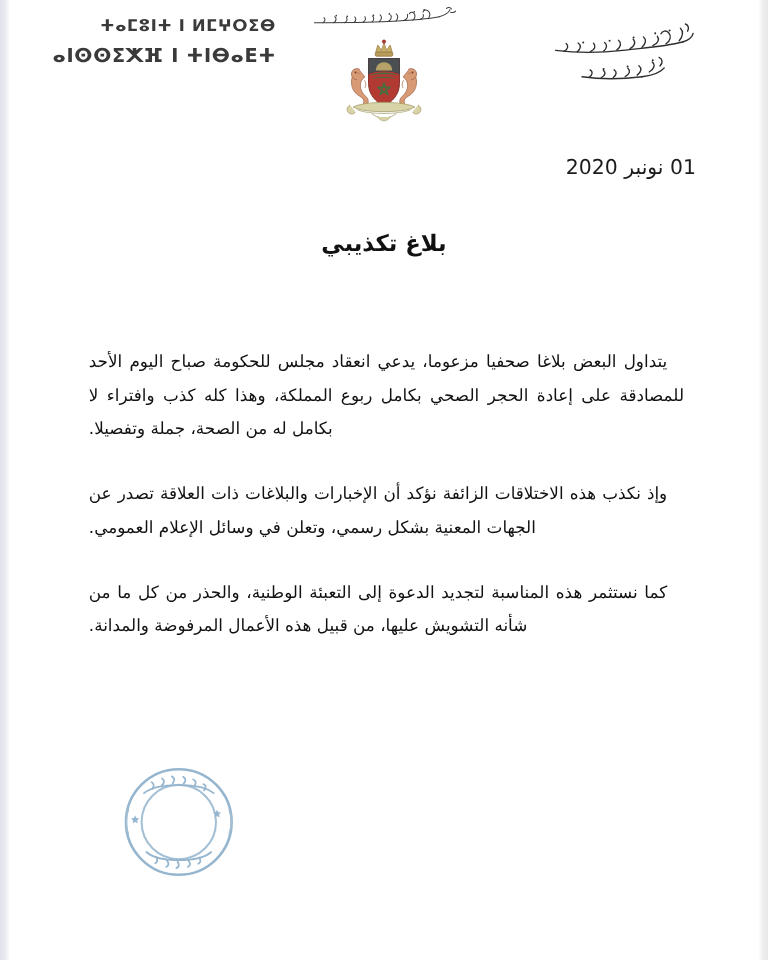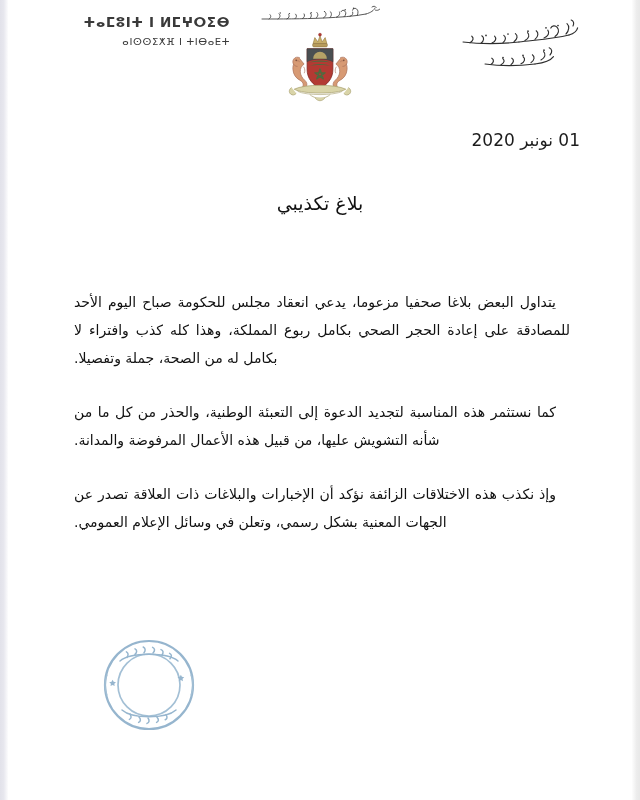--- a/index.html
+++ b/index.html
@@ -60,22 +60,22 @@
   .tifinagh .line1 {
     font-family: "DejaVu Sans", sans-serif;
     font-size: 13.5px;
     font-weight: 700;
     letter-spacing: 0.6px;
     line-height: 1.5;
     white-space: nowrap;
   }
   .tifinagh .line2 {
     font-family: "DejaVu Sans", sans-serif;
-    font-size: 10px;
-    font-weight: 400;
+    font-size: 16px;
+    font-weight: 700;
     letter-spacing: 0.6px;
     line-height: 1.6;
     margin-top: 2px;
     white-space: nowrap;
   }
 
   
   .emblem-group {
     position: absolute;
     left: 50%;
@@ -121,21 +121,21 @@
 
   
   .doc-title {
     position: absolute;
     top: 192px;
     left: 0;
     right: 0;
     text-align: center;
     font-family: "DejaVu Sans", sans-serif;
     font-size: 19px;
-    font-weight: 400;
+    font-weight: 700;
     color: #111111;
     letter-spacing: 0.3px;
     direction: rtl;
   }
 
   
   .body-block {
     position: absolute;
     top: 288px;
     left: 66px;
@@ -305,22 +305,22 @@
         </svg>
       </div>
     </div>
 
     <div class="date-row">01 نونبر 2020</div>
 
     <div class="doc-title">بلاغ تكذيبي</div>
 
     <div class="body-block">
       <p class="para">يتداول البعض بلاغا صحفيا مزعوما، يدعي انعقاد مجلس للحكومة صباح اليوم الأحد للمصادقة على إعادة الحجر الصحي بكامل ربوع المملكة، وهذا كله كذب وافتراء لا بكامل له من الصحة، جملة وتفصيلا.</p>
+      <p class="para">وإذ نكذب هذه الاختلاقات الزائفة نؤكد أن الإخبارات والبلاغات ذات العلاقة تصدر عن الجهات المعنية بشكل رسمي، وتعلن في وسائل الإعلام العمومي.</p>
       <p class="para">كما نستثمر هذه المناسبة لتجديد الدعوة إلى التعبئة الوطنية، والحذر من كل ما من شأنه التشويش عليها، من قبيل هذه الأعمال المرفوضة والمدانة.</p>
-      <p class="para">وإذ نكذب هذه الاختلاقات الزائفة نؤكد أن الإخبارات والبلاغات ذات العلاقة تصدر عن الجهات المعنية بشكل رسمي، وتعلن في وسائل الإعلام العمومي.</p>
     </div>
 
     <div class="stamp">
       <svg width="118" height="110" viewBox="0 0 118 110" aria-hidden="true">
         <g opacity="0.82">
           <circle cx="59" cy="55" r="44" fill="none" stroke="#7fa6c4" stroke-width="2.2"></circle>
           <circle cx="59" cy="55" r="31" fill="none" stroke="#8fb2cc" stroke-width="1.7"></circle>
 
           <g fill="#7fa6c4">
             <path d="M98 55 l1.7 3.4 3.8 .6 -2.8 2.6 .7 3.8 -3.4 -1.8 -3.4 1.8 .7 -3.8 -2.8 -2.6 3.8 -.6 Z" transform="translate(-4,-8) scale(0.62) translate(55,30)"></path>

